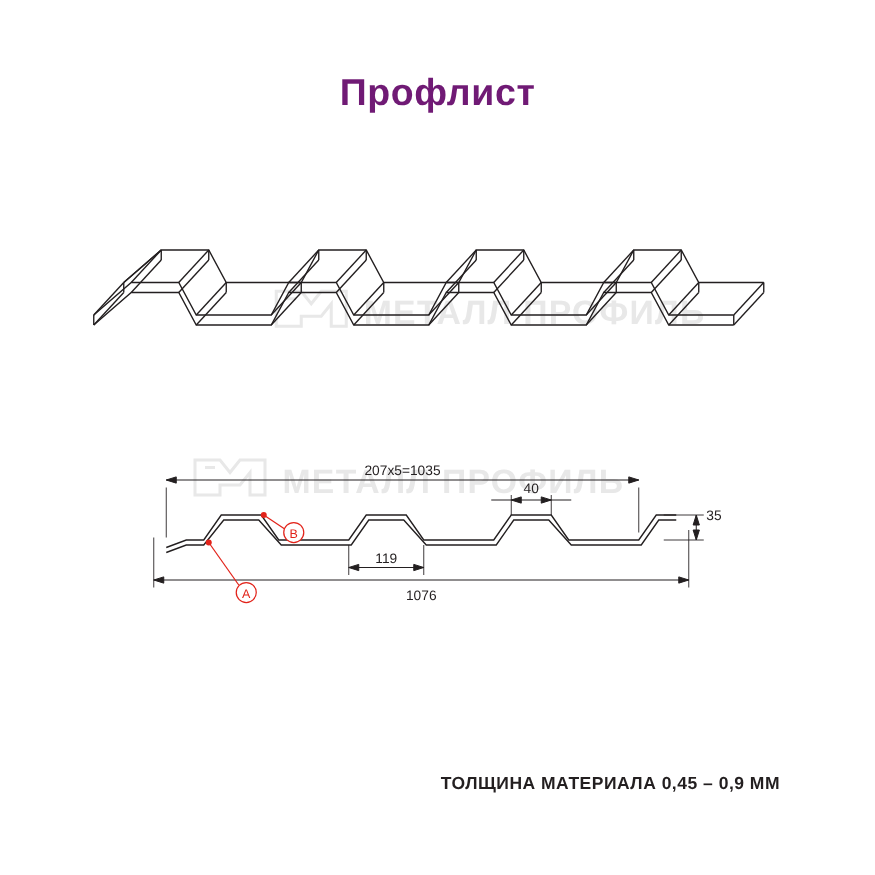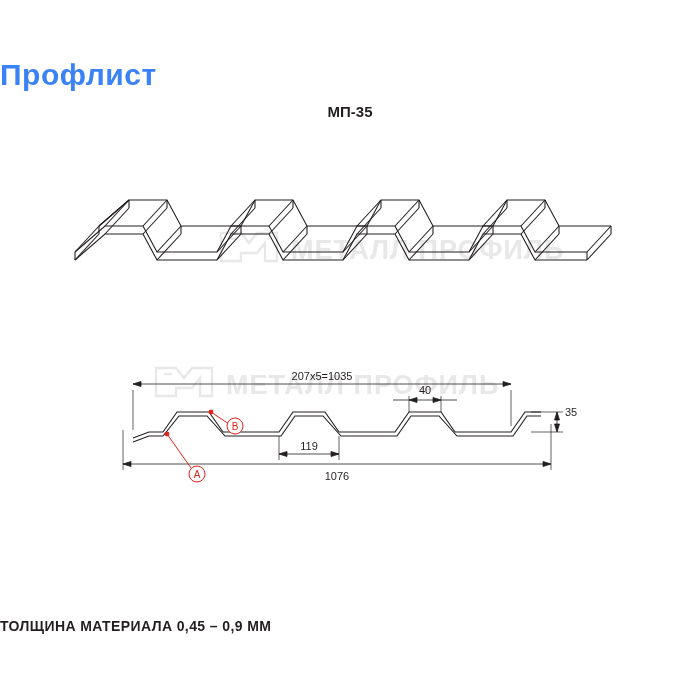--- a/index.html
+++ b/index.html
@@ -18,41 +18,42 @@
   .page {
     position: relative;
     width: 700px;
     height: 700px;
   }
   .title {
     position: absolute;
     top: 58px;
     left: 0;
     width: 700px;
+    text-align: center;
     font-size: 30px;
     font-weight: bold;
     letter-spacing: 0.5px;
-    color: #3b82f6;
+    color: #701a75;
   }
   .subtitle {
     position: absolute;
     top: 103px;
     left: 0;
     width: 700px;
     text-align: center;
     font-size: 15px;
     font-weight: bold;
     color: #231f20;
   }
   .footer-note {
     position: absolute;
     top: 618px;
     left: 0;
     width: 624px;
-    text-align: left;
+    text-align: right;
     font-size: 14px;
     font-weight: bold;
     letter-spacing: 0.4px;
     color: #231f20;
   }
   .iso-wrap {
     position: absolute;
     top: 160px;
     left: 55px;
     width: 600px;
@@ -76,21 +77,20 @@
   .lbl {
     font-family: "Liberation Sans", sans-serif;
   }
 </style>
 </head>
 <body>
 
 <div class="page">
 
   <div class="title">Профлист</div>
-  <div class="subtitle">МП-35</div>
 
   <div class="wm wm1">
     <svg width="290" height="70" viewBox="0 0 290 70">
       <g fill="none" stroke="#e8e8e8" stroke-width="2.4">
         <path d="M6 46 L6 18 L26 18 L34 28 L42 18 L62 18 L62 46 L50 46 L50 28 L42 38 L26 38 L26 46 Z"></path>
         <path d="M14 24 L22 24"></path>
       </g>
       <text x="76" y="44" font-family="'Liberation Sans', sans-serif" font-size="27" font-weight="bold" fill="#e8e8e8" letter-spacing="1">МЕТАЛЛ ПРОФИЛЬ</text>
     </svg>
   </div>

